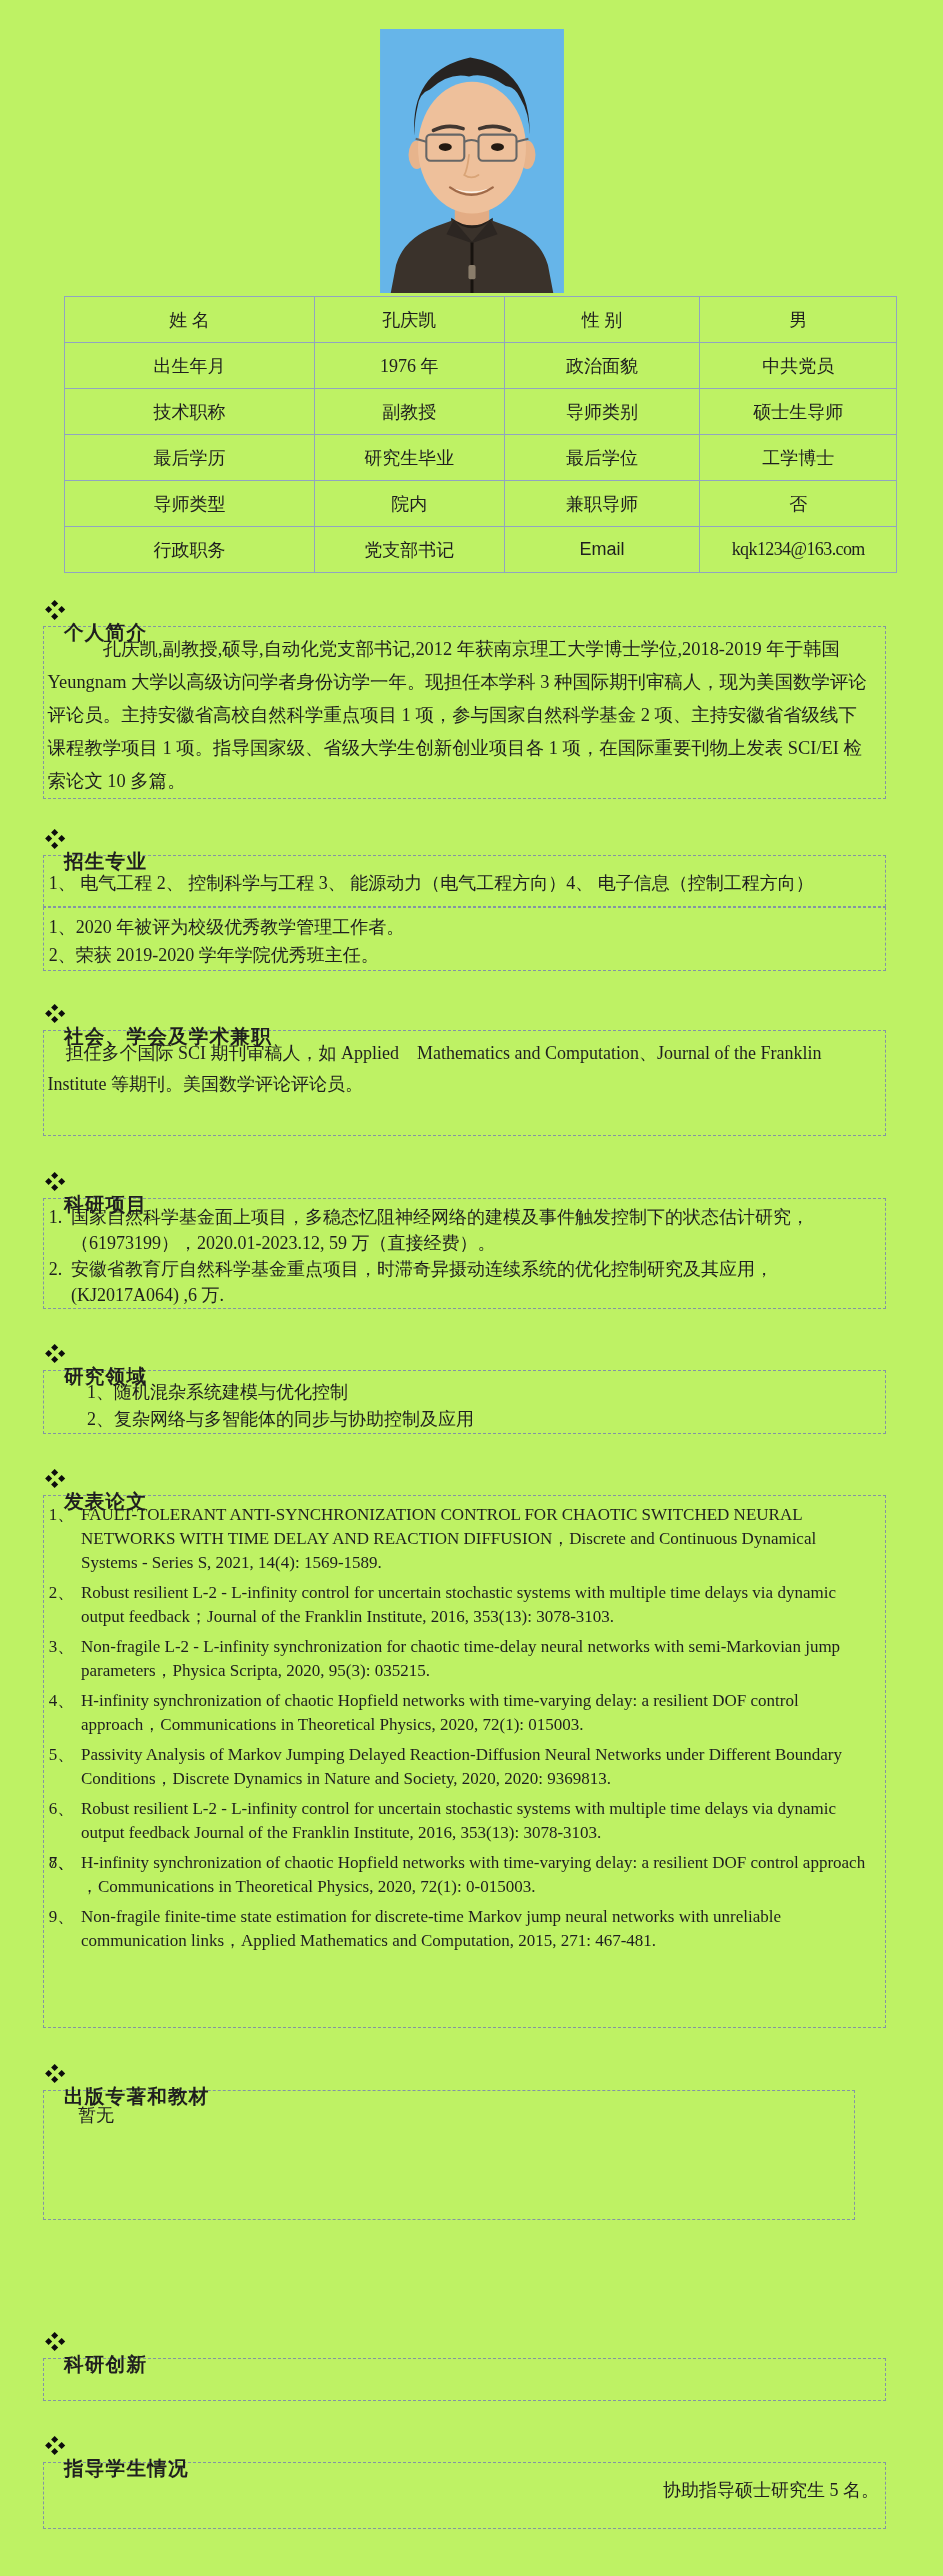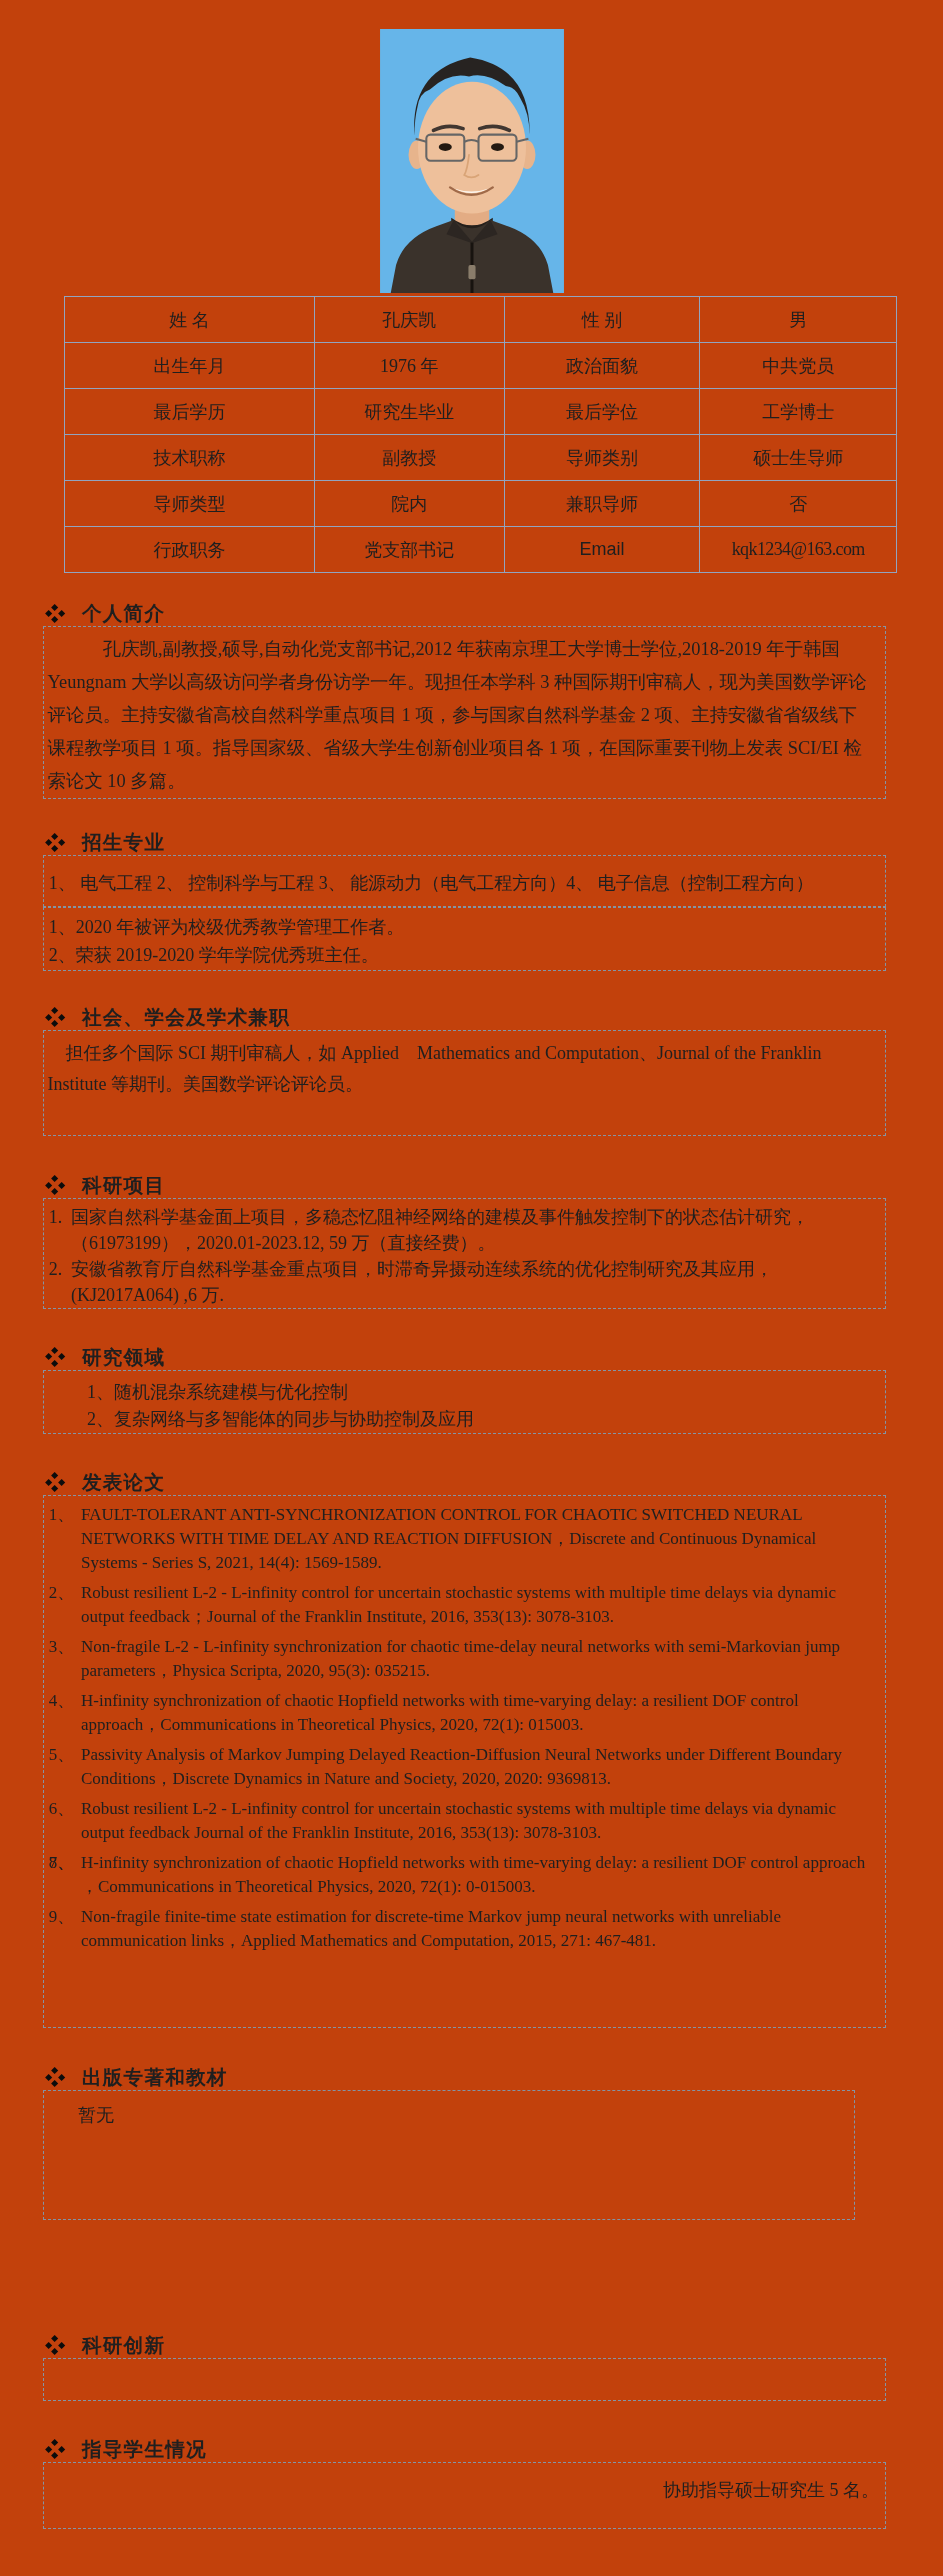--- a/index.html
+++ b/index.html
@@ -1,28 +1,28 @@
 <!DOCTYPE html>
 <html style="font-size:9.5px"><head>
 <meta charset="utf-8">
 <style>
   html,body{margin:0;padding:0;background:#ffffff;}
-  .page{width:943px;min-height:2576px;background:#c2410c;color:#1f1f1f;
+  .page{width:943px;min-height:2576px;background:#bef264;color:#1f1f1f;
         font-family:"Liberation Serif","DejaVu Serif",serif;position:relative;overflow:hidden;}
   .photo-wrap{padding-top:28.5px;text-align:center;height:264px;}
   .photo-svg{display:inline-block;width:184px;height:264px;}
 
   table.profile{border-collapse:collapse;margin:3.6px 0 0 64px;width:812px;table-layout:fixed;}
   table.profile td{border:1.2px solid #91a4c0;height:45px;font-size:18px;text-align:center;
                    padding:0 2.4px;overflow:hidden;}
   td.c1{width:244px;} td.c2{width:184px;} td.c3{width:190px;} td.c4{width:191px;}
   td.email-label{font-family:"Liberation Sans","DejaVu Sans",sans-serif;font-size:17px;}
   td.email-value{text-align:left;font-size:19px;padding-left:1.2px;letter-spacing:-0.6px;}
 
-  .sec-head{display:flex;align-items:center;height:25px;margin-left:46px;}
+  .sec-head{display:flex;align-items:flex-start;height:25px;margin-left:46px;flex-direction:column;}
   .sec-title{font-size:19.6px;font-weight:700;margin-left:18px;letter-spacing:1.2px;}
   .bullet{position:relative;width:18px;height:18px;display:inline-block;flex:0 0 18px;}
   .bullet i{position:absolute;width:5.3px;height:5.3px;background:#0c0c0c;transform:rotate(45deg);}
   .bullet i.b-n{left:6.2px;top:0;} .bullet i.b-w{left:0;top:6.2px;}
   .bullet i.b-e{left:12.5px;top:6.2px;} .bullet i.b-s{left:6.2px;top:12.5px;}
 
   .sec-box{box-sizing:border-box;margin-left:43px;width:843px;
            border:1.2px dashed #8494a4;border-top-width:1.8px;border-bottom-width:1.8px;
            font-size:18px;line-height:31px;}
   .box-narrow{width:812px;}
@@ -95,32 +95,32 @@
         <td class="c3">性 别</td>
         <td class="c4">男</td>
       </tr>
       <tr>
         <td class="c1">出生年月</td>
         <td class="c2">1976 年</td>
         <td class="c3">政治面貌</td>
         <td class="c4">中共党员</td>
       </tr>
       <tr>
+        <td class="c1">技术职称</td>
+        <td class="c2">副教授</td>
+        <td class="c3">导师类别</td>
+        <td class="c4">硕士生导师</td>
+      </tr>
+      <tr>
         <td class="c1">最后学历</td>
         <td class="c2">研究生毕业</td>
         <td class="c3">最后学位</td>
         <td class="c4">工学博士</td>
       </tr>
       <tr>
-        <td class="c1">技术职称</td>
-        <td class="c2">副教授</td>
-        <td class="c3">导师类别</td>
-        <td class="c4">硕士生导师</td>
-      </tr>
-      <tr>
         <td class="c1">导师类型</td>
         <td class="c2">院内</td>
         <td class="c3">兼职导师</td>
         <td class="c4">否</td>
       </tr>
       <tr>
         <td class="c1">行政职务</td>
         <td class="c2">党支部书记</td>
         <td class="c3 email-label">Email</td>
         <td class="c4 email-value">kqk1234@163.com</td>

